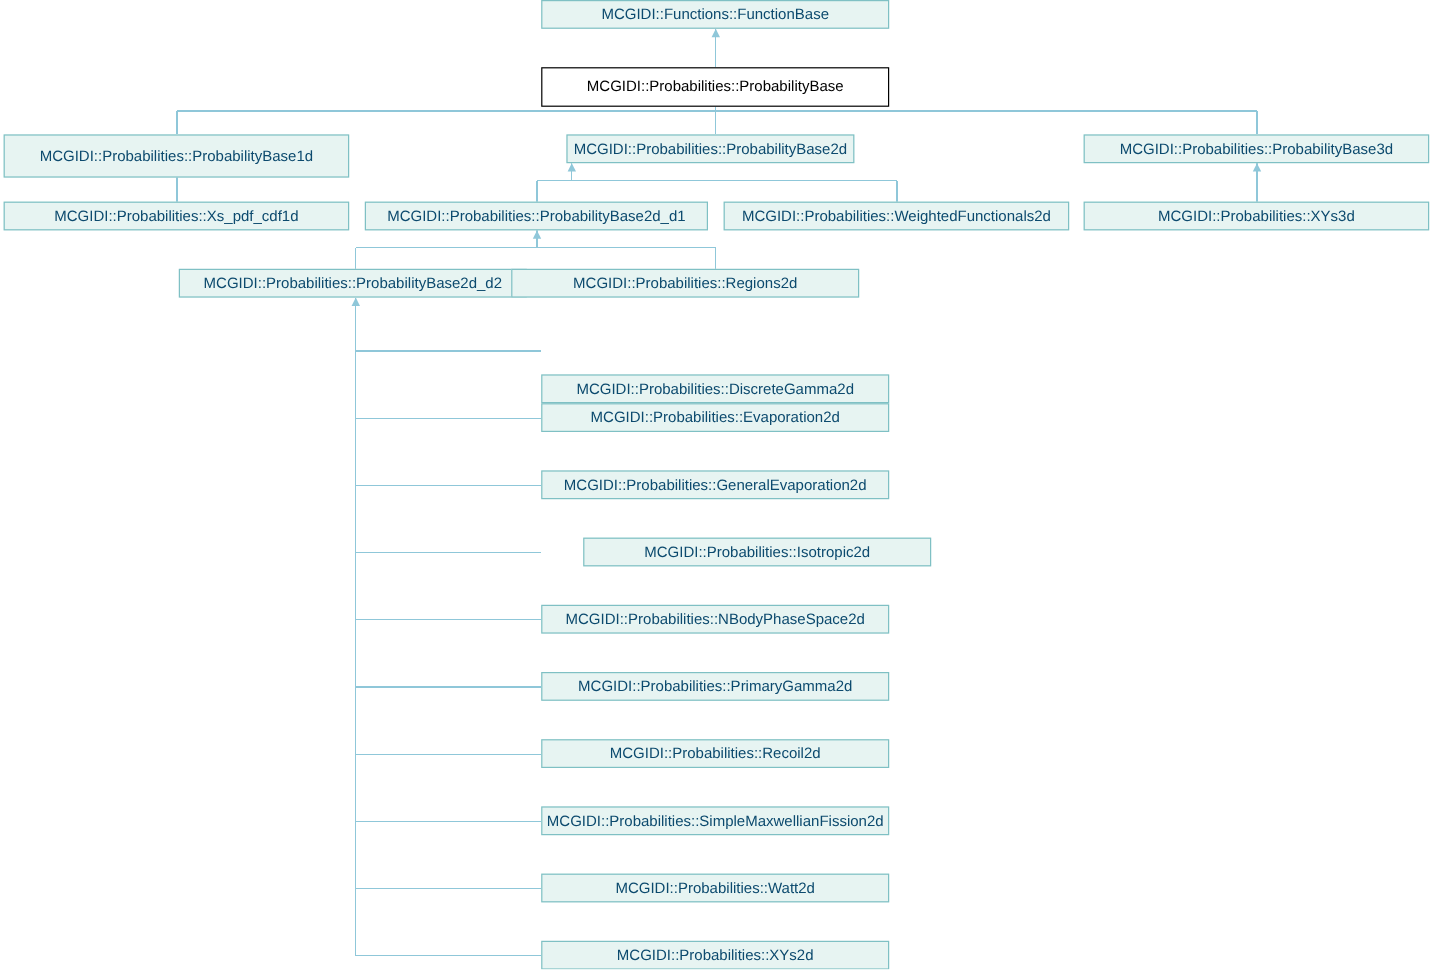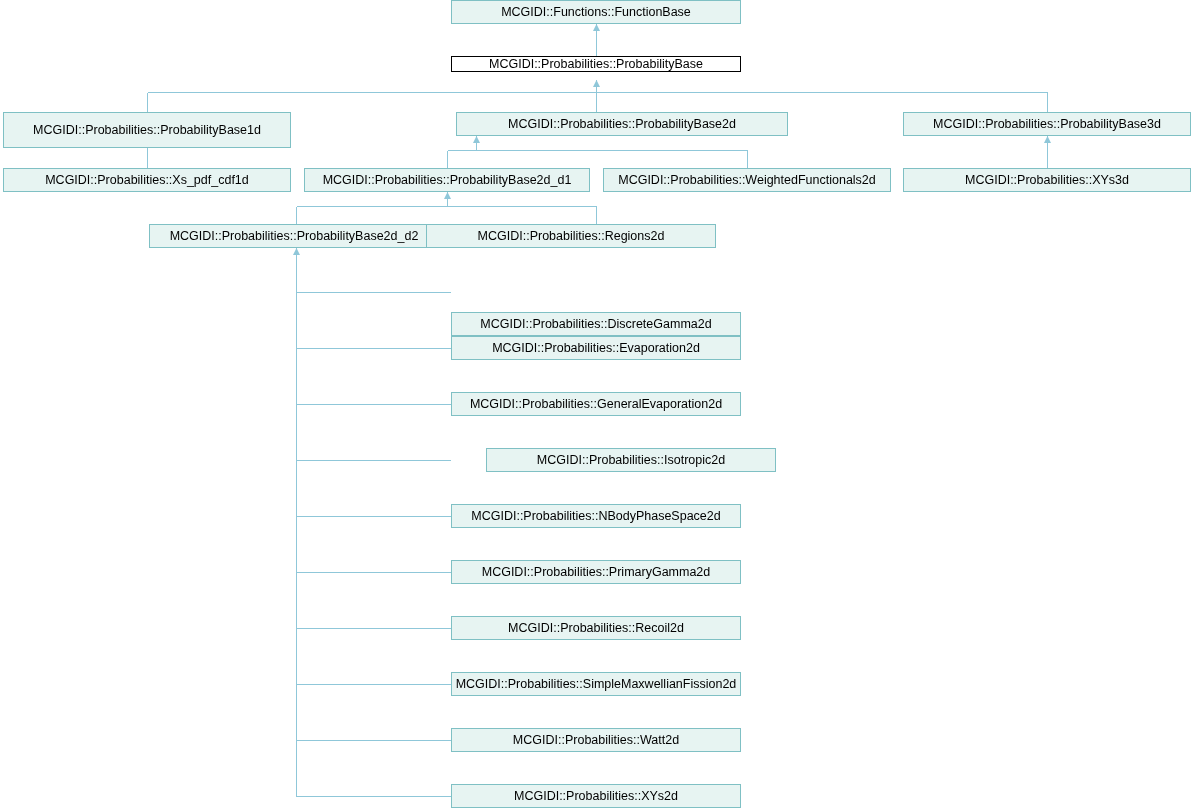--- a/index.html
+++ b/index.html
@@ -46,21 +46,21 @@
     white-space: nowrap;
   }
   .node-box.root-node {
     background: #ffffff;
     border: 1px solid #000000;
   }
   .node-label {
     font-family: "Liberation Sans", sans-serif;
     font-size: 12.5px;
     line-height: 1;
-    color: #000000;
+    color: #0c4a6e;
     letter-spacing: 0px;
     user-select: none;
   }
   .root-node .node-label {
     color: #000000;
   }
 </style>
 </head>
 <body>
 
@@ -115,27 +115,27 @@
       <path d="M 147.5 136 L 144 143 L 151 143 Z" class="edge-arrow"></path>
       <path d="M 476.5 136 L 473 143 L 480 143 Z" class="edge-arrow"></path>
       <path d="M 1047.5 136 L 1044 143 L 1051 143 Z" class="edge-arrow"></path>
       <path d="M 447.5 192 L 444 199 L 451 199 Z" class="edge-arrow"></path>
       <path d="M 296.5 248 L 293 255 L 300 255 Z" class="edge-arrow"></path>
     </svg>
   <div id="node-layer">
       <div class="node-box" style="left: 451px; top: 0px; width: 290px; height: 24px;">
         <span class="node-label">MCGIDI::Functions::FunctionBase</span>
       </div>
-      <div class="node-box root-node" style="left: 451px; top: 56px; width: 290px; height: 16px;">
+      <div class="node-box root-node" style="left: 451px; top: 56px; width: 290px; height: 33px;">
         <span class="node-label">MCGIDI::Probabilities::ProbabilityBase</span>
       </div>
       <div class="node-box" style="left: 3px; top: 112px; width: 288px; height: 36px;">
         <span class="node-label">MCGIDI::Probabilities::ProbabilityBase1d</span>
       </div>
-      <div class="node-box" style="left: 456px; top: 112px; width: 332px; height: 24px;">
+      <div class="node-box" style="left: 472px; top: 112px; width: 240px; height: 24px;">
         <span class="node-label">MCGIDI::Probabilities::ProbabilityBase2d</span>
       </div>
       <div class="node-box" style="left: 903px; top: 112px; width: 288px; height: 24px;">
         <span class="node-label">MCGIDI::Probabilities::ProbabilityBase3d</span>
       </div>
       <div class="node-box" style="left: 3px; top: 168px; width: 288px; height: 24px;">
         <span class="node-label">MCGIDI::Probabilities::Xs_pdf_cdf1d</span>
       </div>
       <div class="node-box" style="left: 304px; top: 168px; width: 286px; height: 24px;">
         <span class="node-label">MCGIDI::Probabilities::ProbabilityBase2d_d1</span>

